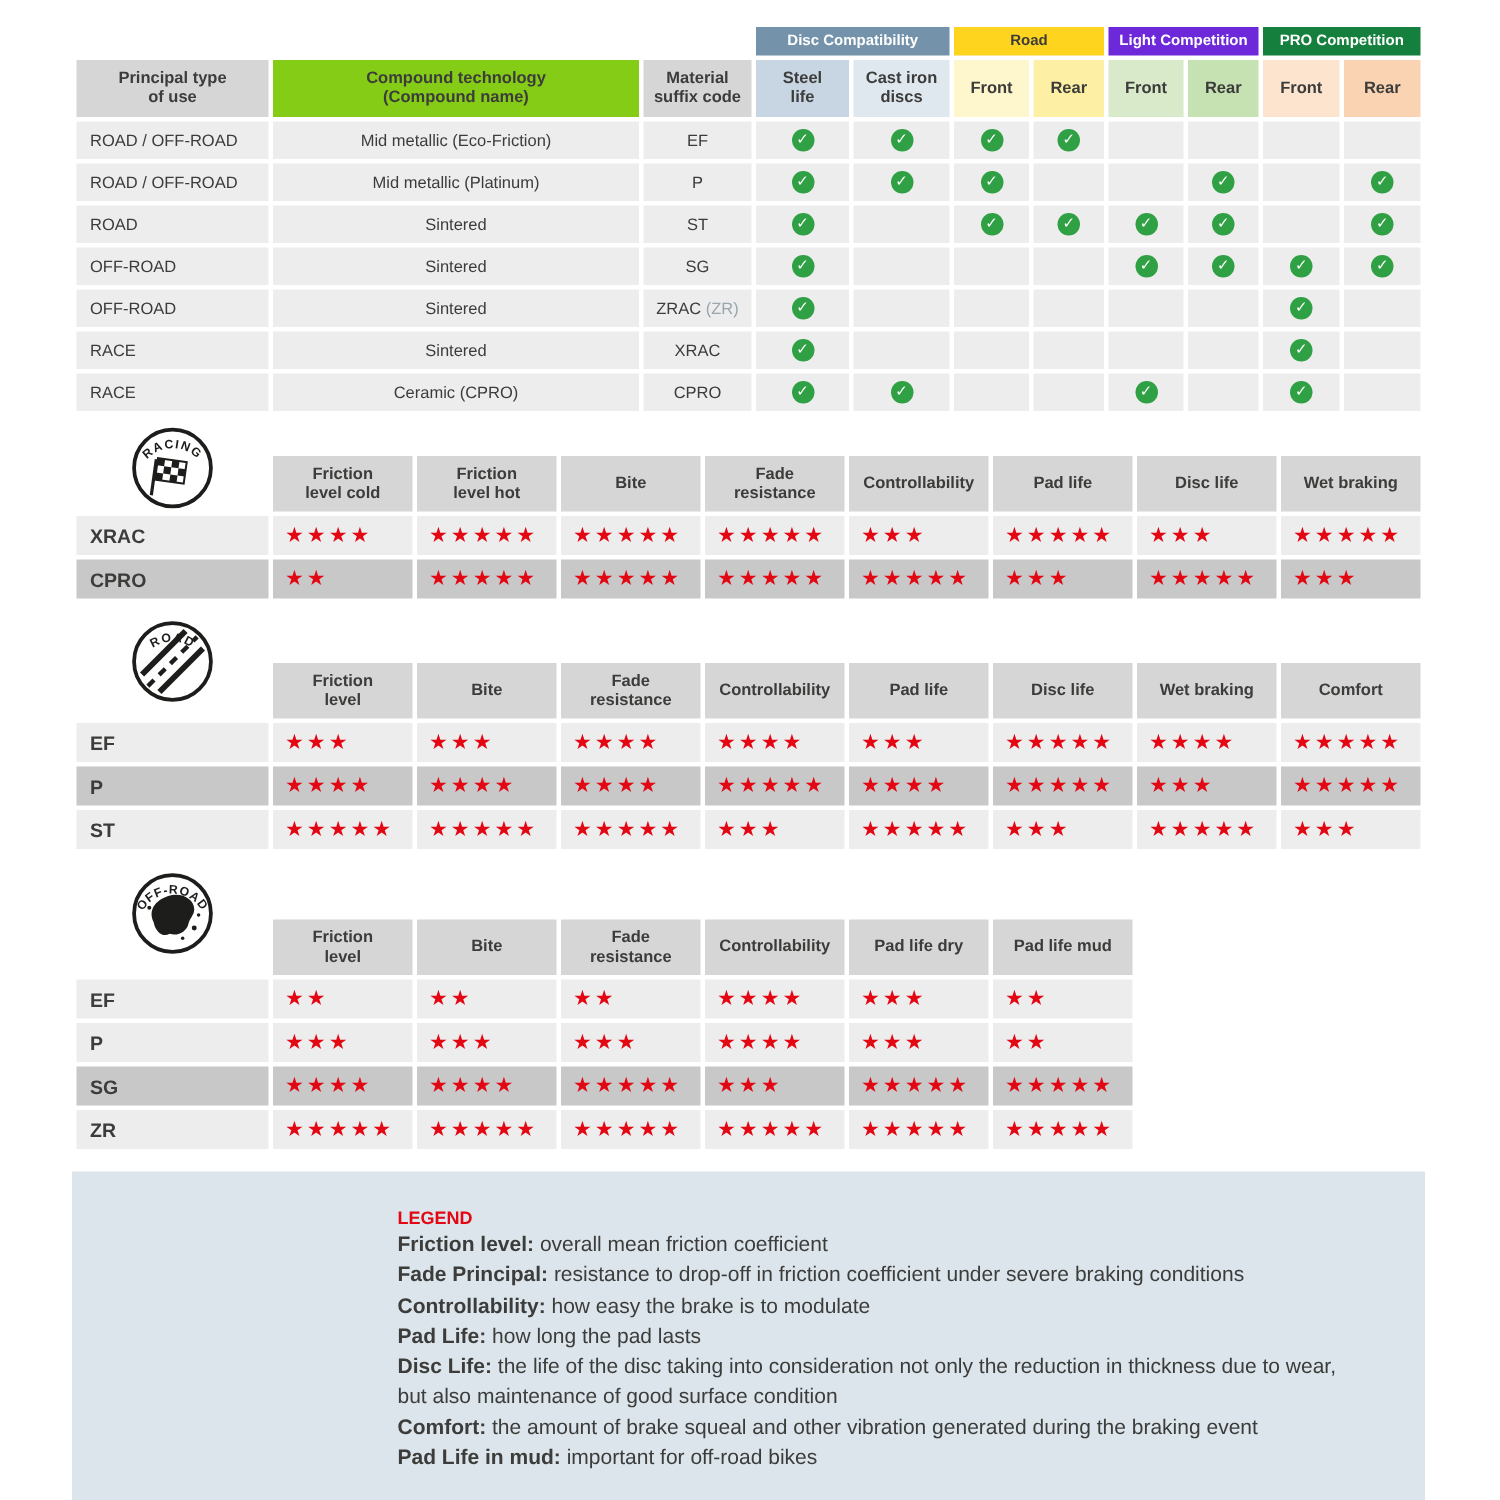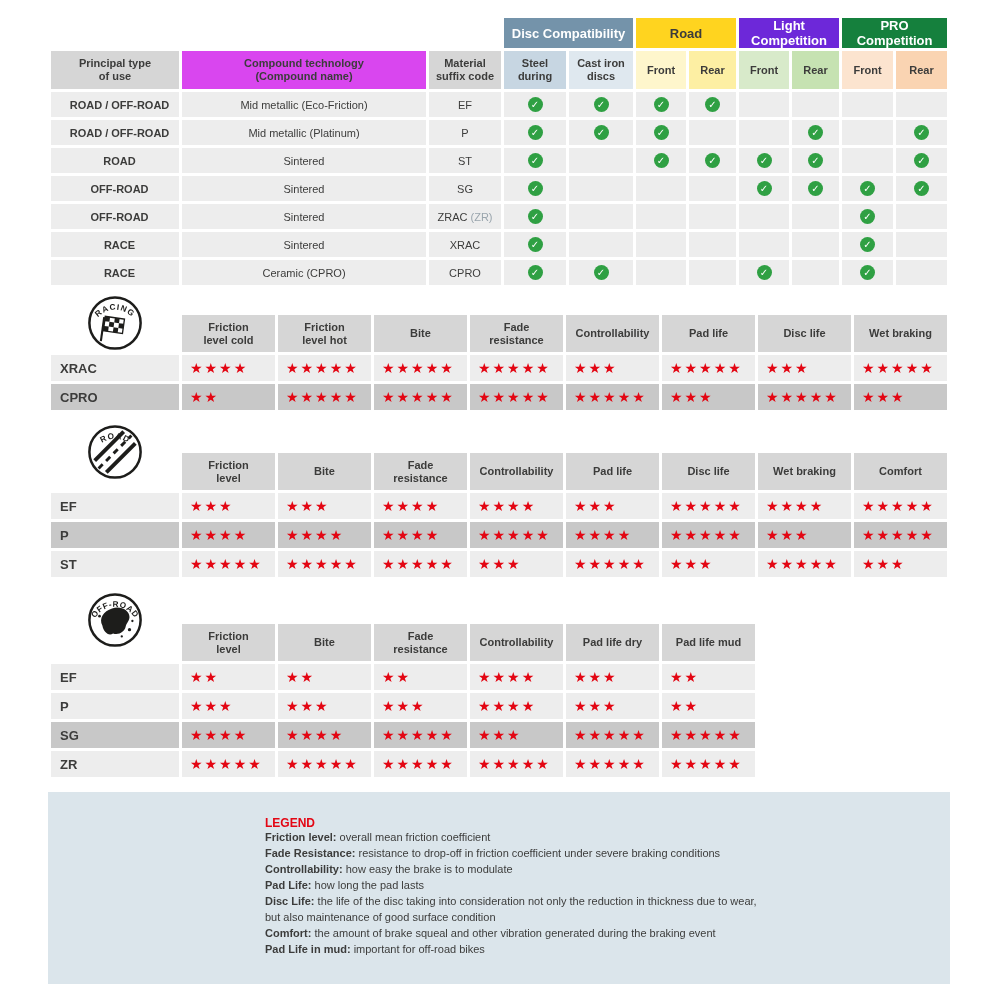--- a/index.html
+++ b/index.html
@@ -9,28 +9,28 @@
     font-family: "Liberation Sans", sans-serif;
     color: #3c3c3b;
   }
   .page { width: 1000px; padding: 15px 48px 20px 48px; position: relative; }
 
   table { border-collapse: separate; border-spacing: 3px; table-layout: fixed; }
 
   
   .compat { width: 902px; }
   .compat th, .compat td { text-align: center; vertical-align: middle; overflow: hidden; }
-  .compat th.group { height: 19px; font-size: 13px; font-weight: 700; }
+  .compat th.group { height: 19px; font-size: 10px; font-weight: 700; }
   .compat th.colhead {
     background: #d6d6d6; height: 38px; font-size: 11px; font-weight: 700;
     line-height: 1.15; padding: 2px; white-space: pre-line;
   }
   .compat th.ghost { background: transparent; }
   .compat tbody td { background: #ededed; height: 25px; font-size: 11px; }
-  .compat tbody td.use { text-align: center; padding-left: 9px; font-weight: bold; }
+  .compat tbody td.use { text-align: left; padding-left: 9px; }
   .code-note { color: #9aa5ad; }
 
   .check {
     display: inline-block; width: 15px; height: 15px; border-radius: 50%;
     background: #2fa043; color: #ffffff; font-size: 10px; font-weight: 700;
     line-height: 15px; text-align: center; vertical-align: middle;
     font-family: "DejaVu Sans", sans-serif;
   }
 
   
@@ -60,21 +60,21 @@
   .sec-road    .sec-icon { top: -27px; }
   .sec-offroad .sec-icon { top: -30px; }
   .sec-icon text { font-family: "Liberation Sans", sans-serif; }
 
   
   .legend {
     margin-top: 12px; width: 902px; background: #dbe5eb;
     padding: 24px 30px 26px 217px;
   }
   .legend-title { color: #e30613; font-weight: 700; font-size: 12px; margin-bottom: 0; }
-  .legend-entry { font-size: 11px; line-height: 1.45; white-space: pre-line; }
+  .legend-entry { font-size: 14px; line-height: 1.45; white-space: pre-line; }
   .legend-entry .term { font-weight: 700; }
 </style>
 </head>
 <body>
 
 <div class="page">
 
   <table class="compat">
     <colgroup>
       <col style="width:128px">
@@ -93,26 +93,26 @@
       <tr>
         <th class="ghost" colspan="3"></th>
       <th class="group" colspan="2" style="background: rgb(116, 147, 170); color: rgb(255, 255, 255);">Disc Compatibility</th>
           <th class="group" colspan="2" style="background: rgb(255, 212, 31); color: rgb(60, 60, 59);">Road</th>
           <th class="group" colspan="2" style="background: #6d28d9; color: rgb(255, 255, 255);">Light Competition</th>
           <th class="group" colspan="2" style="background: #15803d; color: rgb(255, 255, 255);">PRO Competition</th>
         </tr>
       <tr>
           <th class="colhead" style="background: rgb(214, 214, 214);">Principal type
 of use</th>
-          <th class="colhead" style="background: #d946ef;">Compound technology
+          <th class="colhead" style="background: #84cc16;">Compound technology
 (Compound name)</th>
           <th class="colhead" style="background: rgb(214, 214, 214);">Material
 suffix code</th>
           <th class="colhead" style="background: rgb(199, 214, 226);">Steel
-during</th>
+life</th>
           <th class="colhead" style="background: rgb(223, 232, 239);">Cast iron
 discs</th>
           <th class="colhead" style="background: rgb(254, 246, 204);">Front</th>
           <th class="colhead" style="background: rgb(253, 239, 163);">Rear</th>
           <th class="colhead" style="background: rgb(216, 234, 202);">Front</th>
           <th class="colhead" style="background: rgb(198, 226, 178);">Rear</th>
           <th class="colhead" style="background: rgb(252, 228, 207);">Front</th>
           <th class="colhead" style="background: rgb(250, 212, 178);">Rear</th>
         </tr>
     </thead>
@@ -444,21 +444,21 @@
             <td class="stars">★★★★★</td>
           </tr>
         </tbody>
     </table>
   </section>
 
   <div class="legend">
     <div class="legend-title">LEGEND</div>
     <div class="legend-entries">
         <div class="legend-entry"><span class="term">Friction level: </span><span class="desc">overall mean friction coefficient</span></div>
-        <div class="legend-entry"><span class="term">Fade Resistance: </span><span class="desc">resistance to drop-off in friction coefficient under severe braking conditions</span></div>
+        <div class="legend-entry"><span class="term">Fade Principal: </span><span class="desc">resistance to drop-off in friction coefficient under severe braking conditions</span></div>
         <div class="legend-entry"><span class="term">Controllability: </span><span class="desc">how easy the brake is to modulate</span></div>
         <div class="legend-entry"><span class="term">Pad Life: </span><span class="desc">how long the pad lasts</span></div>
         <div class="legend-entry"><span class="term">Disc Life: </span><span class="desc">the life of the disc taking into consideration not only the reduction in thickness due to wear,
 but also maintenance of good surface condition</span></div>
         <div class="legend-entry"><span class="term">Comfort: </span><span class="desc">the amount of brake squeal and other vibration generated during the braking event</span></div>
         <div class="legend-entry"><span class="term">Pad Life in mud: </span><span class="desc">important for off-road bikes</span></div>
       </div>
   </div>
 
 </div>

